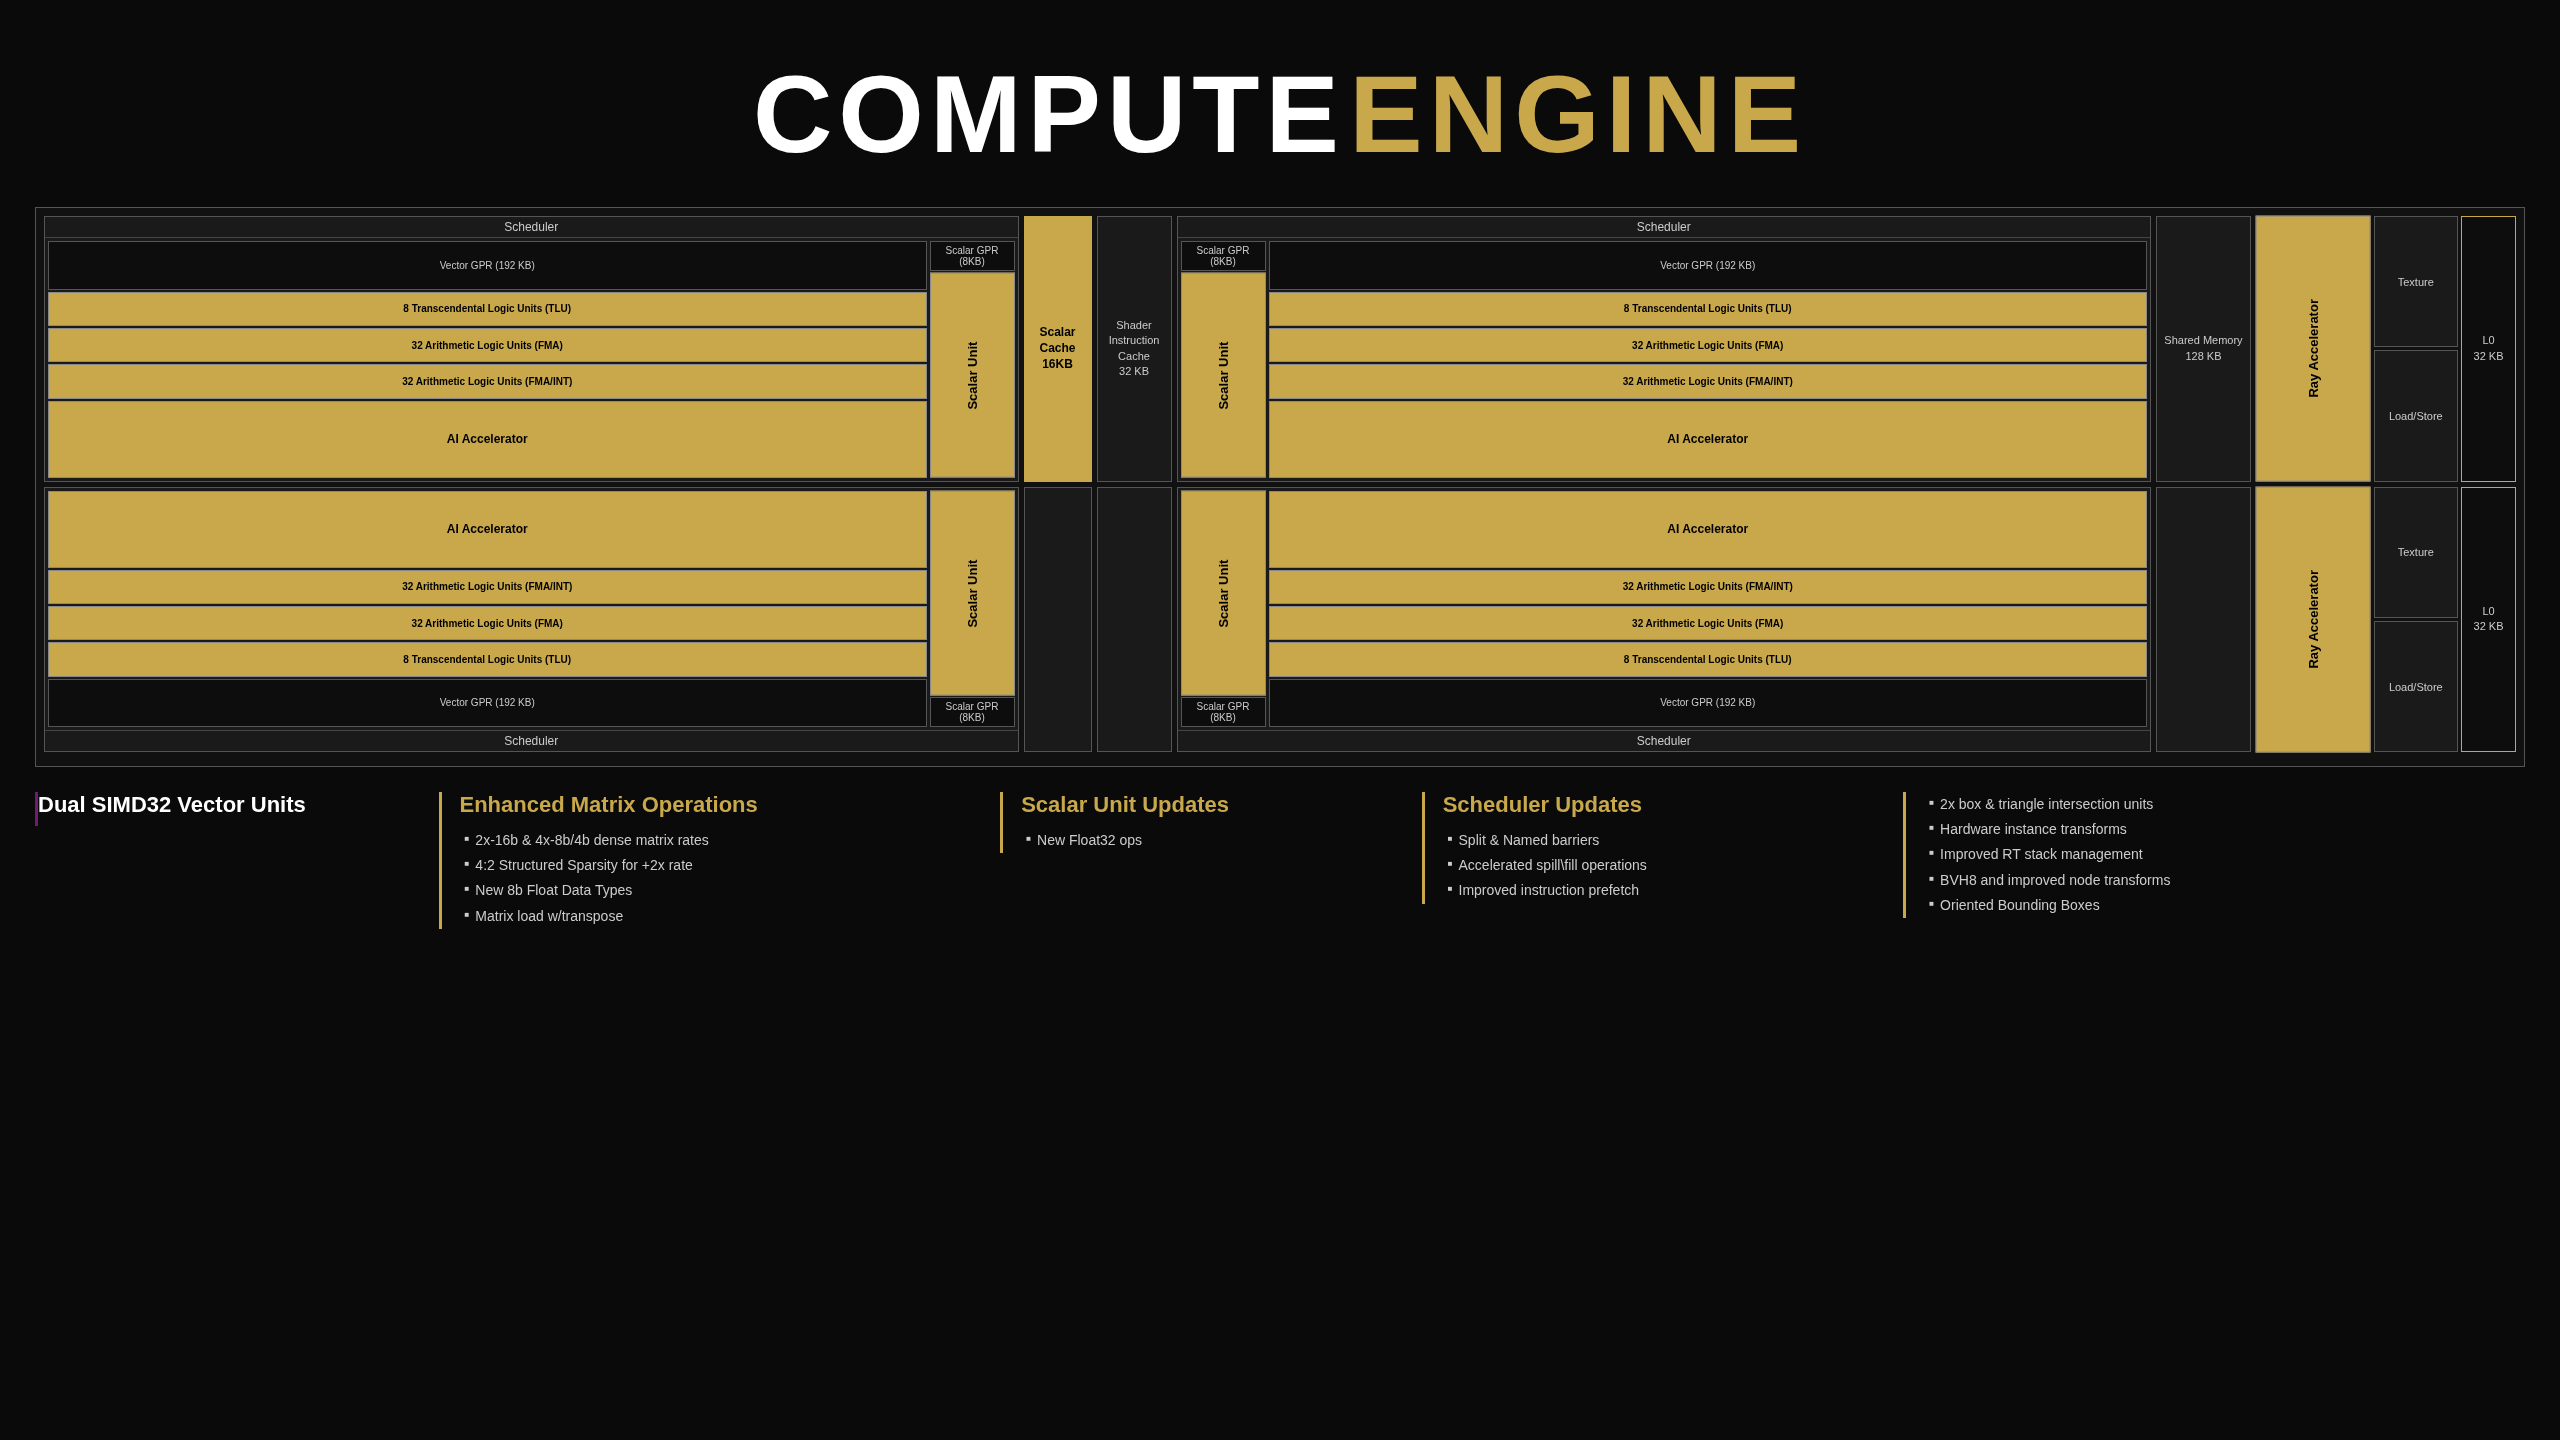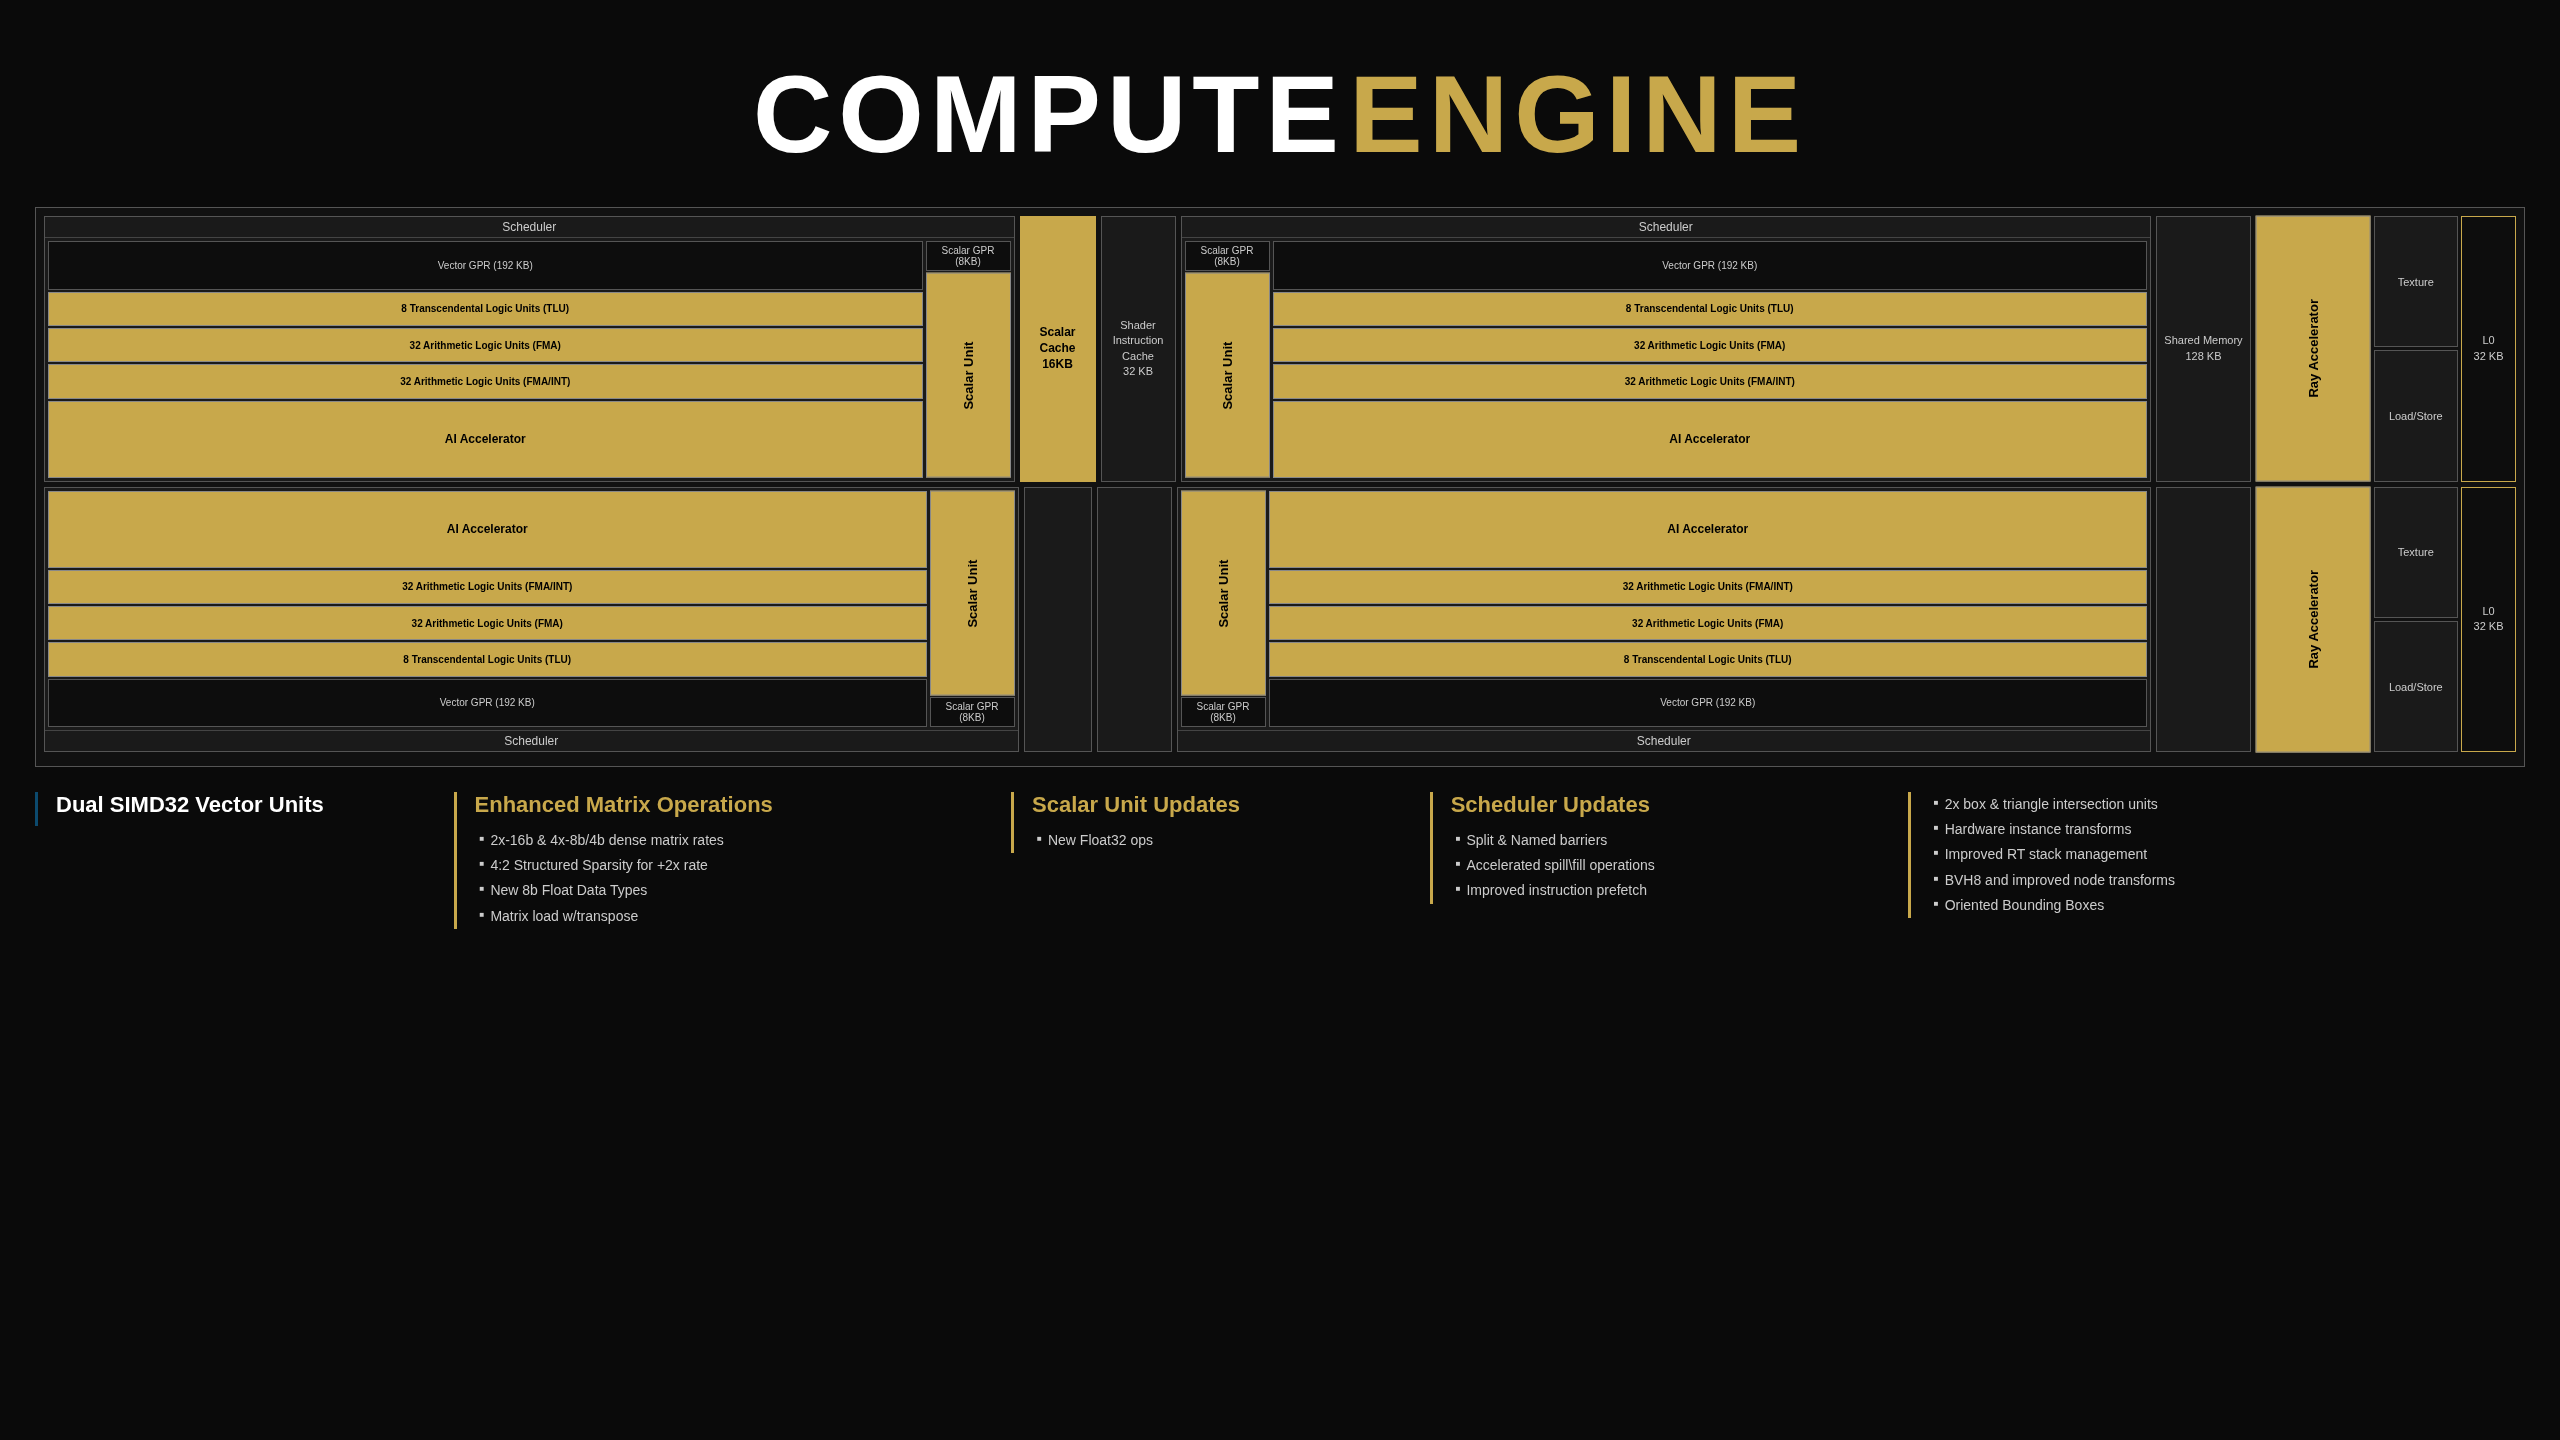--- a/index.html
+++ b/index.html
@@ -39,21 +39,21 @@
           <div style="background:#c8a84b; border:1px solid #888; display:flex; align-items:center; justify-content:center; text-align:center; font-size:12px; color:#000; font-weight:bold; flex:2.5; padding:2px;">AI Accelerator</div>
         </div>
 
         <div style="display:flex; flex-direction:column; gap:2px; width:85px;">
           <div style="background:#0d0d0d; border:1px solid #555; display:flex; align-items:center; justify-content:center; text-align:center; font-size:10px; color:#ccc; height:30px; padding:2px;">Scalar GPR (8KB)</div>
           <div style="background:#c8a84b; border:1px solid #888; display:flex; align-items:center; justify-content:center; font-size:13px; font-weight:bold; color:#000; flex:1; writing-mode:vertical-rl; transform:rotate(180deg);">Scalar Unit</div>
         </div>
       </div>
     </div>
 
-    <div style="width:76px; border:1px solid #c8a84b; background:#c8a84b; display:flex; align-items:center; justify-content:center; font-size:12px; font-weight:bold; color:#000; text-align:center; padding:4px; line-height:1.3;">
+    <div style="width:68px; border:1px solid #c8a84b; background:#c8a84b; display:flex; align-items:center; justify-content:center; font-size:12px; font-weight:bold; color:#000; text-align:center; padding:4px; line-height:1.3;">
       <span style="white-space:pre-line;">Scalar Cache
 16KB</span>
     </div>
 
     <div style="width:75px; border:1px solid #555; background:#1a1a1a; display:flex; align-items:center; justify-content:center; font-size:11px; color:#ccc; text-align:center; padding:4px; line-height:1.4;">
       <span style="white-space:pre-line;">Shader
 Instruction
 Cache
 32 KB</span>
     </div>
@@ -151,21 +151,21 @@
         <span style="white-space:pre-line;">L0
 32 KB</span>
       </div>
     </div>
 
   </div>
 </div>
 
 <div style="margin: 25px 35px 0; display:flex; gap:0; align-items:flex-start;">
 
-  <div style="flex:1.3; padding-left:18px; border-left:3px solid #0c4a6e;">
+  <div style="flex:1.3; border-left:3px solid #701a75;">
     <div style="font-size:22px; font-weight:900; color:#fff; margin-bottom:8px;">Dual SIMD32 Vector Units</div>
   </div>
 
   <div style="flex:1.8; padding-left:18px; border-left:3px solid #c8a84b; margin-left:10px;">
     <div style="font-size:22px; font-weight:900; color:#c8a84b; margin-bottom:10px;">Enhanced Matrix Operations</div>
     <ul style="list-style:none; font-size:14px; color:#ccc; line-height:1.8; padding-left:5px;">
       <li style="display:flex; align-items:flex-start; gap:6px;">
           <span style="color:#ccc; font-size:8px; margin-top:4px;">■</span>
           <span>2x-16b &amp; 4x-8b/4b dense matrix rates</span>
         </li>

